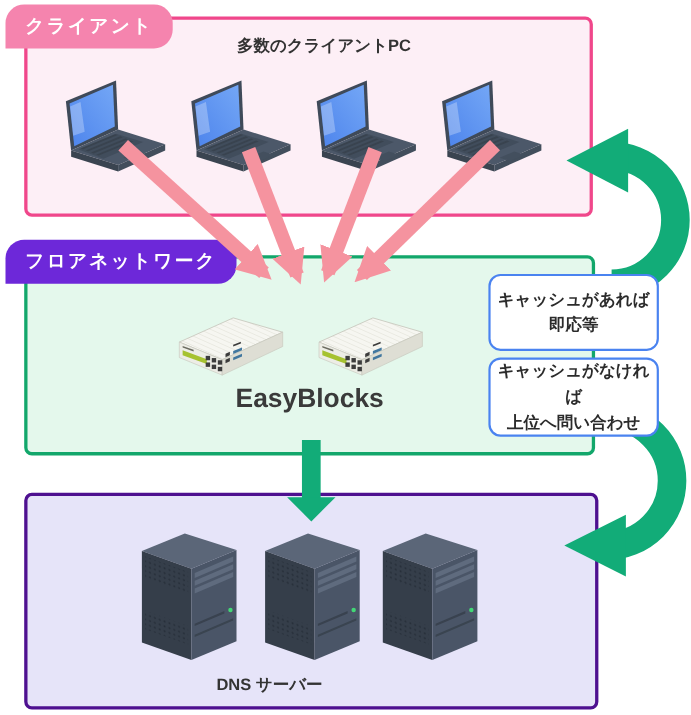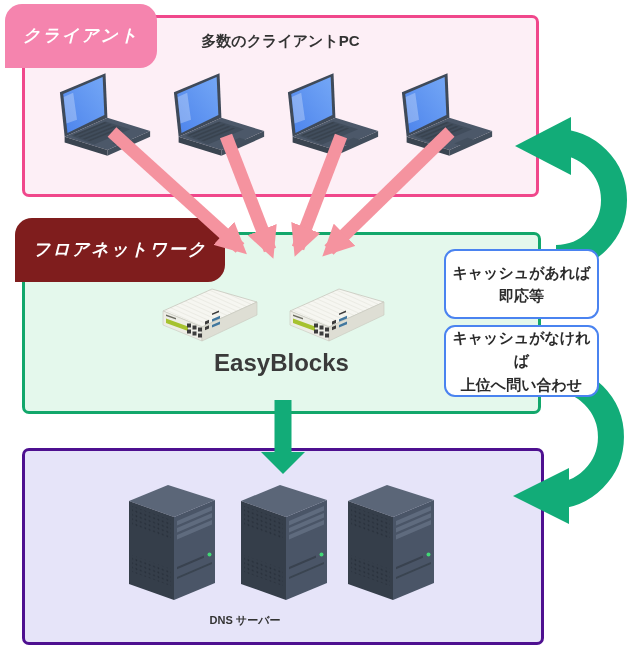--- a/index.html
+++ b/index.html
@@ -7,32 +7,32 @@
     position:relative;width:628px;height:650px;background:#ffffff;overflow:hidden;
     font-family:"Liberation Sans","DejaVu Sans",sans-serif;
   }
   
   .box{position:absolute;border-radius:7px;z-index:1;box-sizing:border-box;}
   .box.client  {left:22px; top:15px;  width:517px; height:182px; background:#FDEFF6; border:3px solid #F0478B;}
   .box.floor   {left:22px; top:232px; width:519px; height:182px; background:#E4F8EC; border:3px solid #12A76B;}
   .box.upstream{left:22px; top:448px; width:522px; height:197px; background:#E6E4F9; border:3px solid #4E1090;}
   
   .pill{
-    position:absolute;z-index:4;height:32px;line-height:32px;padding:16px 18px;
+    position:absolute;z-index:4;height:32px;line-height:32px;padding:4px 18px;
     color:#ffffff;font-size:17px;font-weight:700;letter-spacing:2px;
-    border-radius:17px 17px 17px 0;white-space:nowrap;font-style:italic;
+    border-radius:17px 17px 17px 0;white-space:nowrap;
   }
   .pill.client  {left:5px; top:4px;   background:#F584AE;}
-  .pill.floor   {left:15px; top:218px; background:#7f1d1d;}
+  .pill.floor   {left:5px; top:218px; background:#6d28d9;}
   .pill.upstream{left:5px; top:432px; background:#5A119E;}
   
   .caption{position:absolute;z-index:3;font-weight:700;color:#333333;text-align:center;white-space:nowrap;}
-  .caption.client-caption {left:22px;  top:32px;  width:517px; font-size:15px;}
+  .caption.client-caption {left:36px;  top:32px;  width:517px; font-size:15px;}
   .caption.device-caption {left:22px;  top:349px; width:519px; font-size:24px; color:#3A3A3A;}
-  .caption.dns-caption    {left:22px;  top:613px; width:446px; font-size:11px;}
+  .caption.dns-caption    {left:22px;  top:613px; width:446px; font-size:15px;}
   
   .icon-abs{position:absolute;z-index:2;}
   
   .callout{
     position:absolute;z-index:10;left:444px;width:155px;box-sizing:border-box;
     background:#ffffff;border:2.5px solid #4A83F0;border-radius:11px;
     display:flex;flex-direction:column;align-items:center;justify-content:center;
     font-size:15px;font-weight:700;color:#2B2B2B;line-height:1.55;text-align:center;
   }
   .callout.c1{top:249px;height:70px;}

